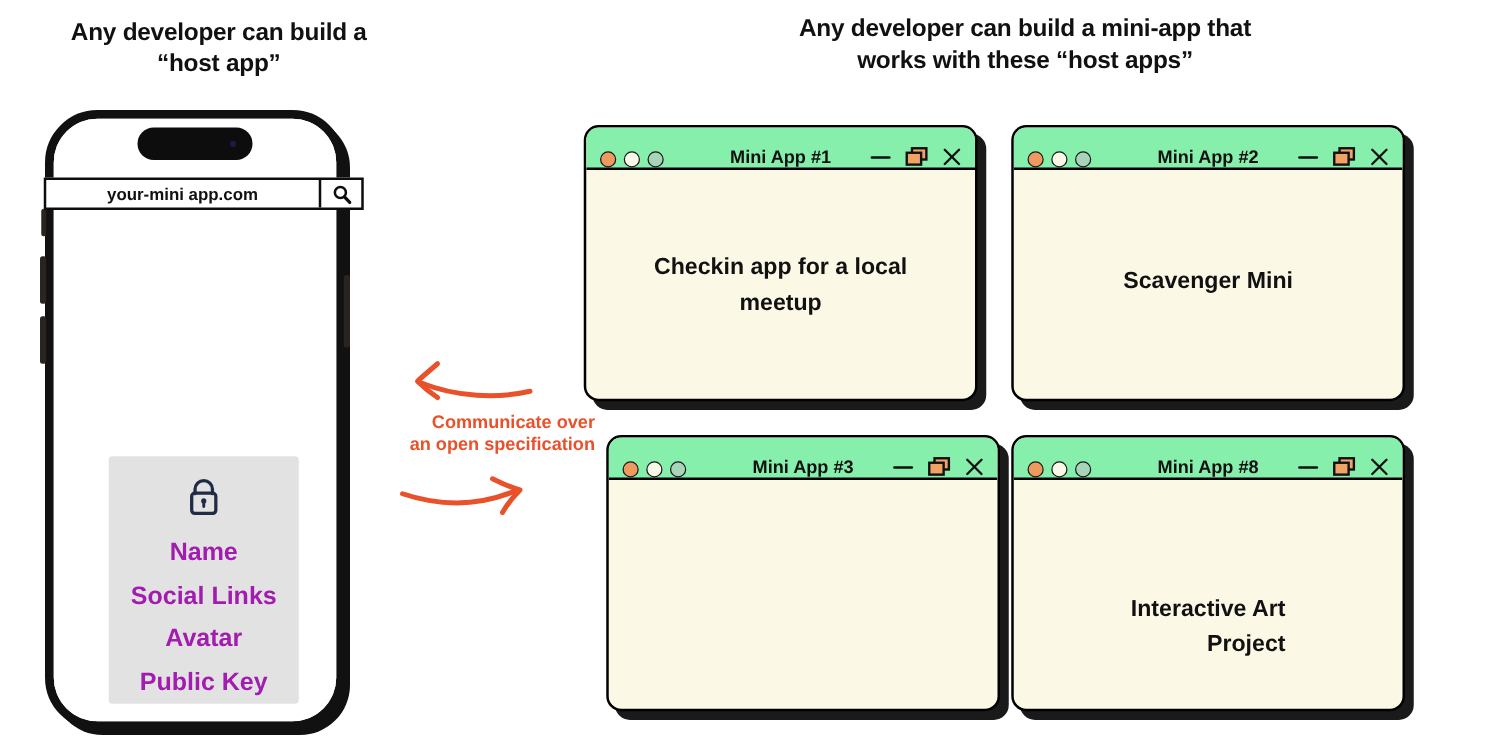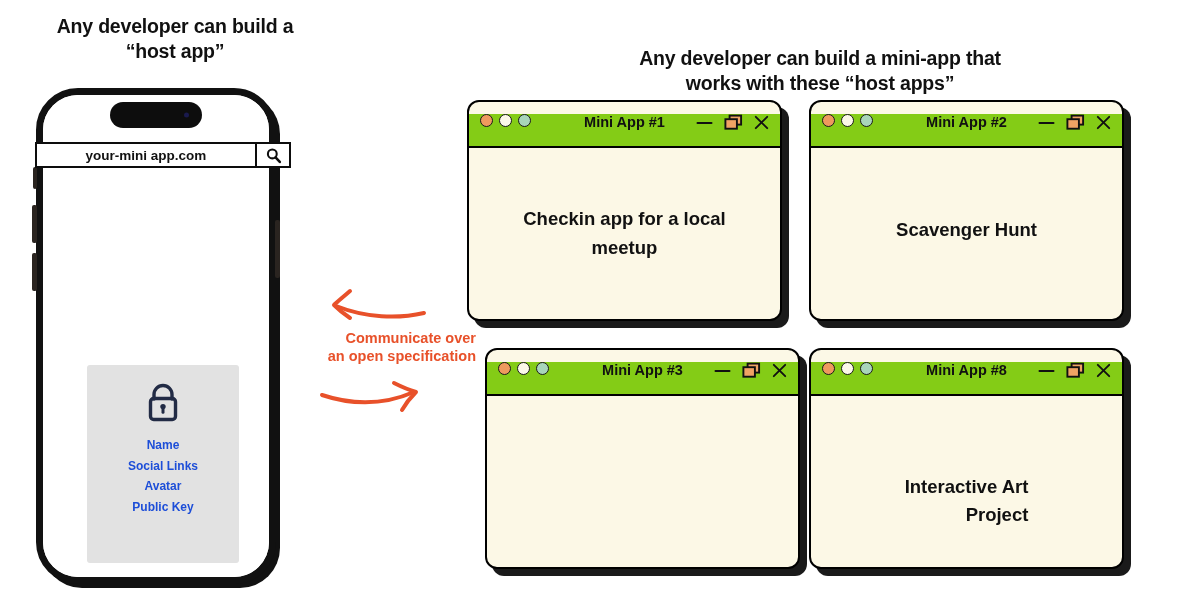--- a/index.html
+++ b/index.html
@@ -72,21 +72,21 @@
   
   #profile-card {
     position: absolute; left: 44px; top: 270px; width: 152px; height: 198px;
     background: #e2e2e2; border-radius: 3px;
     display: flex; flex-direction: column; align-items: center;
     padding-top: 16px;
   }
   #lock-icon { width: 40px; height: 42px; }
   #profile-lines {
     margin-top: 12px; text-align: center;
-    font-size: 12px; font-weight: bold; color: #1d4ed8; line-height: 1.72;
+    font-size: 20px; font-weight: bold; color: #a21caf; line-height: 1.72;
   }
 
   
   #center-note {
     position: absolute; left: 286px; top: 329px; width: 190px;
     text-align: right; color: #E8512A;
     font-size: 14.5px; font-weight: bold; line-height: 1.25;
   }
   #arrow-top    { position: absolute; left: 320px; top: 288px; }
   #arrow-bottom { position: absolute; left: 318px; top: 378px; }
@@ -97,22 +97,22 @@
     position: absolute; left: 7px; top: 7px; width: 315px; height: 221px;
     background: #1a1a1a; border-radius: 12px;
   }
   .win-box {
     position: absolute; left: 0; top: 0; width: 315px; height: 221px;
     background: #FCF8E6; border: 2.5px solid #000;
     border-radius: 12px; overflow: hidden;
     display: flex; flex-direction: column;
   }
   .win-titlebar {
-    height: 34px; background: #84cc16; border-bottom: 2.5px solid #000;
-    display: flex; align-items: flex-start; position: relative; flex: 0 0 auto; margin-top: 12px;
+    height: 34px; background: #86efac; border-bottom: 2.5px solid #000;
+    display: flex; align-items: flex-end; position: relative; flex: 0 0 auto;
   }
   .dots { display: flex; gap: 6px; margin-left: 11px; }
   .dot { width: 13px; height: 13px; border-radius: 50%; border: 1.6px solid #1a1a1a; }
   .dot-1 { background: #EE9A5E; }
   .dot-2 { background: #FBF8E8; }
   .dot-3 { background: #A8D5BA; }
   .win-title {
     position: absolute; left: 0; right: 0; text-align: center;
     font-size: 14.5px; font-weight: bold; color: #111; pointer-events: none;
   }
@@ -135,21 +135,21 @@
   #win-4 .win-body { align-items: flex-end; padding-bottom: 38px; }
   #win-2 .win-body { padding-bottom: 6px; }
 </style>
 </head>
 <body>
 
 <div id="root">
 
   <div class="heading" id="heading-left" style="white-space: pre-line;">Any developer can build a
 “host app”</div>
-  <div class="heading" id="heading-right" style="white-space: pre-line; margin-top: 35px;">Any developer can build a mini-app that
+  <div class="heading" id="heading-right" style="white-space: pre-line;">Any developer can build a mini-app that
 works with these “host apps”</div>
 
   <div id="phone-wrap">
     <div id="phone-shadow"></div>
     <div id="phone-frame">
       <div id="phone-screen">
         <div id="phone-notch">
           <span id="notch-sensor"></span>
         </div>
       </div>
@@ -246,21 +246,21 @@
             <rect x="5.6" y="1.6" width="11.5" height="9" fill="#F0A364" stroke="#111" stroke-width="1.9"></rect>
             <rect x="1.4" y="5.2" width="11.5" height="9.5" fill="#F0A364" stroke="#111" stroke-width="1.9"></rect>
           </svg>
           <svg class="ctrl" width="15" height="15" viewBox="0 0 15 15">
             <line x1="1.8" y1="1.8" x2="13.2" y2="13.2" stroke="#111" stroke-width="1.9" stroke-linecap="round"></line>
             <line x1="13.2" y1="1.8" x2="1.8" y2="13.2" stroke="#111" stroke-width="1.9" stroke-linecap="round"></line>
           </svg>
         </div>
       </div>
       <div class="win-body">
-        <div class="win-body-text">Scavenger Hunt</div>
+        <div class="win-body-text">Scavenger Mini</div>
       </div>
     </div>
   </div>
 
   <div class="win" id="win-3">
     <div class="win-shadow"></div>
     <div class="win-box">
       <div class="win-titlebar">
         <div class="dots">
           <span class="dot dot-1"></span>

